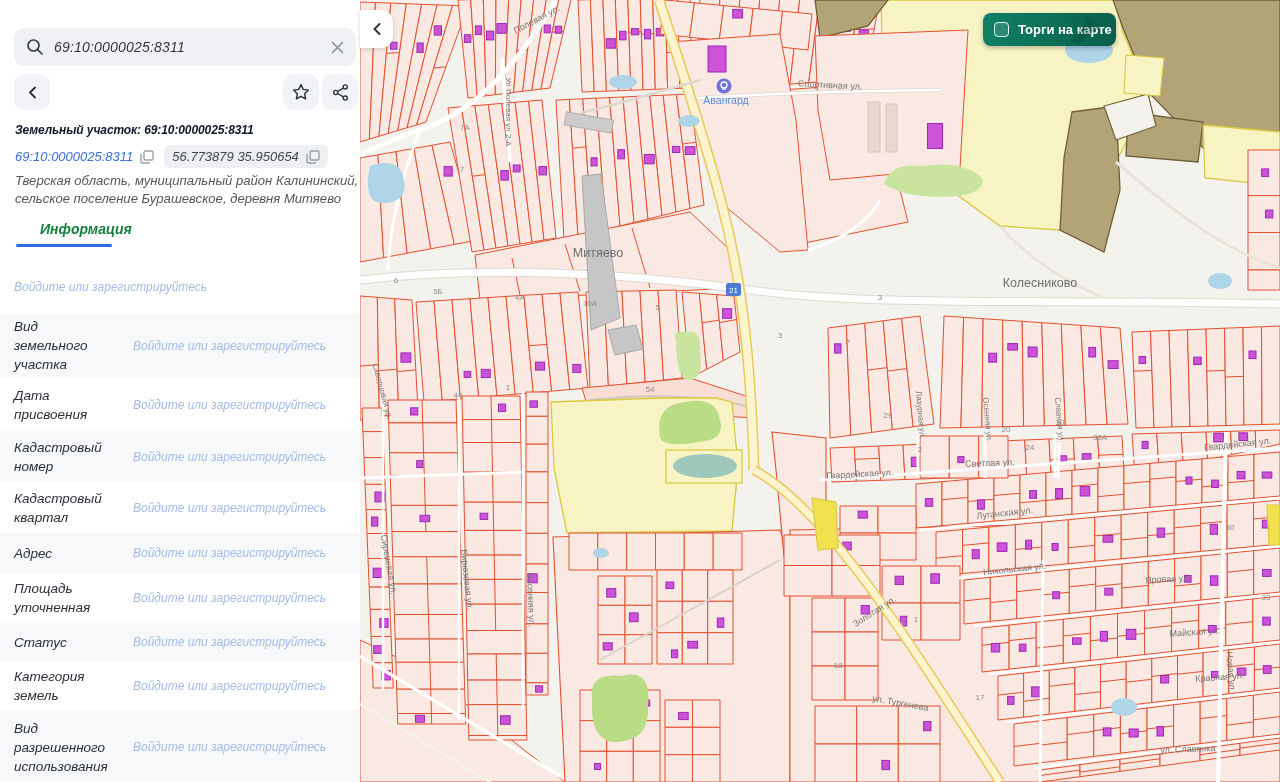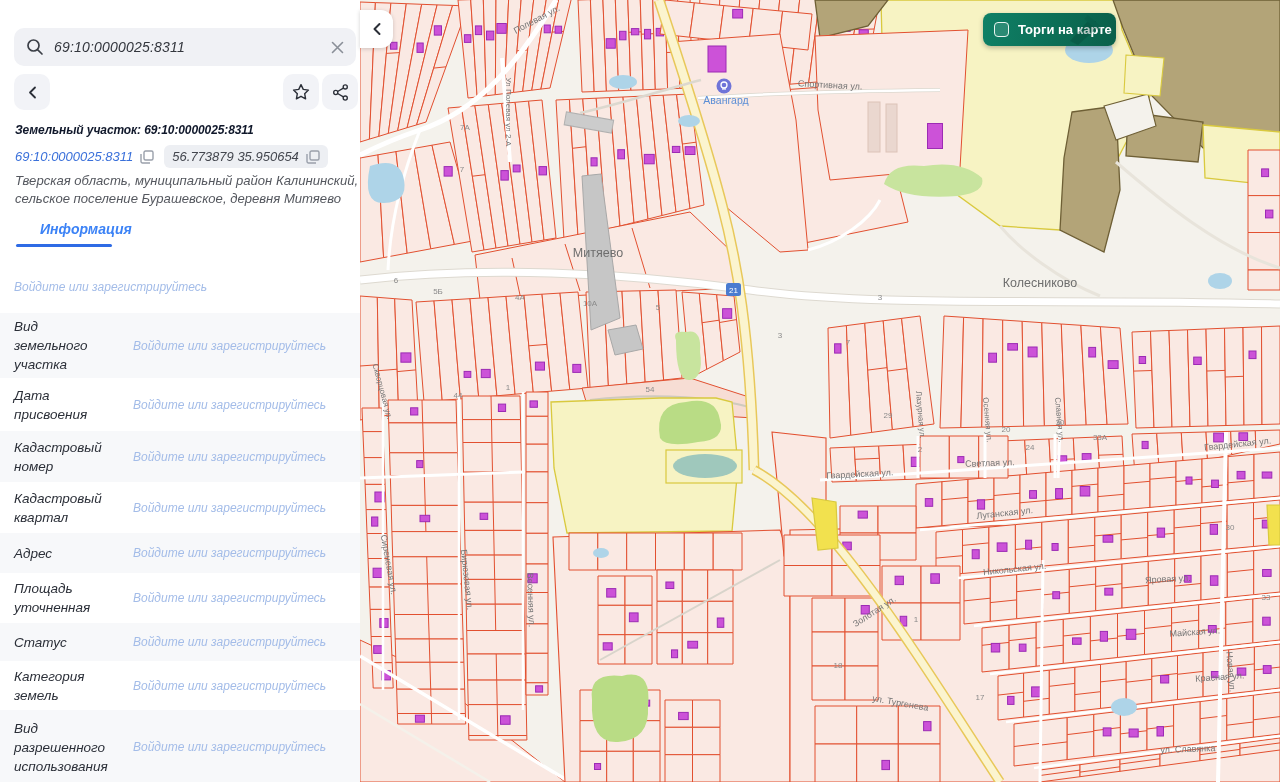--- a/index.html
+++ b/index.html
@@ -5,21 +5,21 @@
 html,body { width:1280px; height:782px; overflow:hidden; font-family:"Liberation Sans", sans-serif; background:#fff; }
 .side { position:absolute; left:0; top:16px; width:360px; height:782px; background:#fff; z-index:5;font-style:italic; }
 .search { position:absolute; left:14px; top:12px; width:342px; height:38px; background:#f0f1f5; border-radius:10px; display:flex; align-items:center; }
 .search .txt { font-size:14px; color:#33363d; margin-left:10px; letter-spacing:.2px; }
 .icon-sq { position:absolute; width:36px; height:36px; background:#f2f3f7; border-radius:10px; display:flex; align-items:center; justify-content:center; }
 .title { position:absolute; left:15px; top:107px; font-size:12px; font-weight:700; color:#0f172a; letter-spacing:-0.1px; }
 .chiprow { position:absolute; left:15px; top:129px; display:flex; align-items:center; height:23px; }
 .bluelink { color:#3a70da; font-size:13px; }
 .graychip { background:#edeff3; border-radius:6px; height:23px; display:flex; align-items:center; padding:6px 8px; font-size:13px; color:#43464e; margin-left:10px; }
 .addr { position:absolute; left:15px; top:156px; width:352px; font-size:13.1px; line-height:17.5px; color:#54575e; white-space:nowrap; }
-.tab { position:absolute; left:20px; top:205px; font-size:14px; font-weight:700; color:#3b82f6;padding-left:20px; }
+.tab { position:absolute; left:20px; top:205px; font-size:14px; font-weight:700; color:#15803d;padding-left:20px; }
 .tabline { position:absolute; left:16px; top:228px; width:96px; height:3px; background:#2e6be5; border-radius:2px; }
 .rows { position:absolute; left:0; top:245px; width:360px; }
 .rows > div { display:flex; align-items:center; padding:0 14px; }
 .rows > div.g { background:#f7f8fa; }
 .lb { width:119px; font-size:13.5px; line-height:19px; color:#2b2f38; }
 .lk { font-size:12px; color:#a3bce8; }
 .map { position:absolute; left:360px; top:0; width:920px; height:782px; overflow:hidden; }
 .collapse { position:absolute; left:360px; top:10px; width:33px; height:38px; background:#fff; border-radius:0 12px 12px 0; z-index:6; box-shadow:0 1px 4px rgba(0,0,0,.18); display:flex; align-items:center; justify-content:center; }
 .torgi { position:absolute; left:983px; top:13px; width:133px; height:33px; background:linear-gradient(100deg,#0f8066 0%,#0c6e56 55%,#0a5f4a 100%); border-radius:8px; z-index:6; display:flex; align-items:center; box-shadow:0 2px 5px rgba(0,0,0,.25); overflow:hidden; }
 .torgi .chk { width:15px; height:15px; border:1.6px solid #e8f4ef; border-radius:4px; margin-left:11px; background:rgba(255,255,255,.12); }

